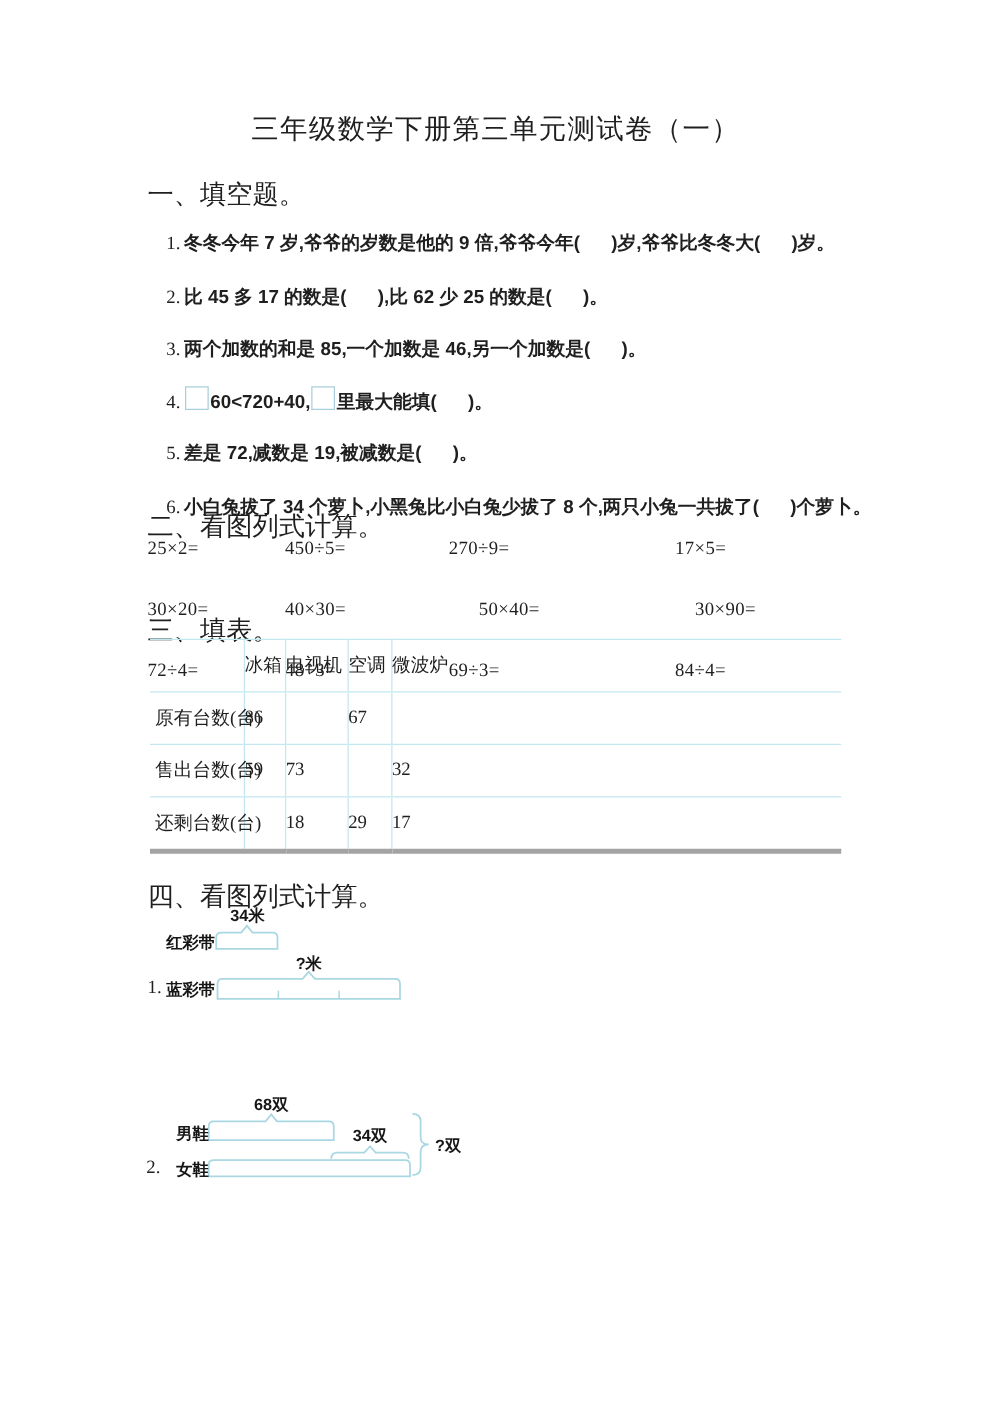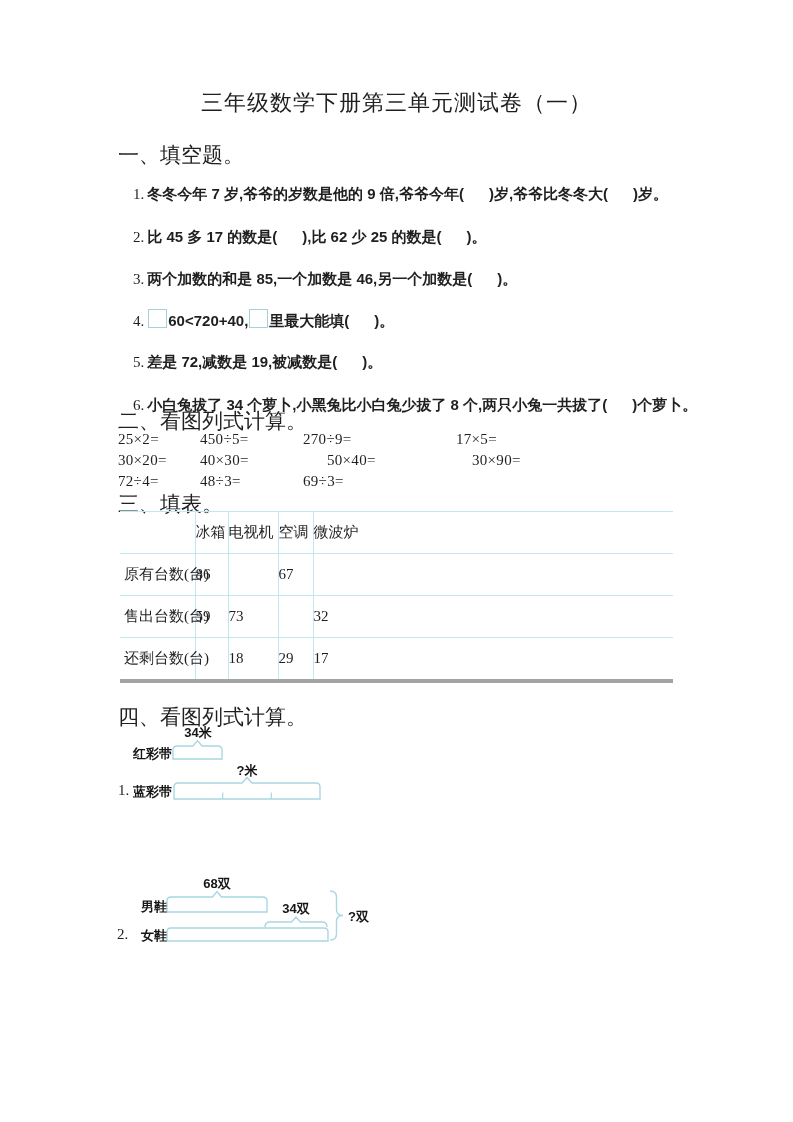--- a/index.html
+++ b/index.html
@@ -60,32 +60,33 @@
     <span class="q-num">4.</span><span class="blank-box"></span><span class="q-text">60&lt;720+40,</span><span class="blank-box"></span><span class="q-text">里最大能填(      )。</span>
   </div>
   <div class="abs q" style="left:118px;top:336px;">
     <span class="q-num">5.</span><span class="q-text">差是 72,减数是 19,被减数是(      )。</span>
   </div>
   <div class="abs q" style="left:118px;top:379px;">
     <span class="q-num">6.</span><span class="q-text">小白兔拔了 34 个萝卜,小黑兔比小白兔少拔了 8 个,两只小兔一共拔了(      )个萝卜。</span>
   </div>
 
   <div class="abs sec-h" style="left:118px;top:407px;">二、看图列式计算。</div>
-  <div class="abs calc" style="left:118px;top:429px;">
+  <div class="abs calc" style="left:118px;top:429px;gap:28px;">
     <span>25×2=</span>
     <span>450÷5=</span>
     <span>270÷9=</span>
     <span>17×5=</span>
     <span>30×20=</span>
     <span>40×30=</span>
     <span class="indent-a">50×40=</span>
     <span class="indent-b">30×90=</span>
     <span>72÷4=</span>
     <span>48÷3=</span>
     <span>69÷3=</span>
+    <span>84÷4=</span>
   </div>
 
   <div class="abs sec-h" style="left:118px;top:490px;">三、填表。</div>
   <table class="fill abs" style="left:120px;top:511px;">
     <colgroup>
         <col style="width:75px">
         <col style="width:33px">
         <col style="width:50px">
         <col style="width:35px">
         <col style="width:360px">

